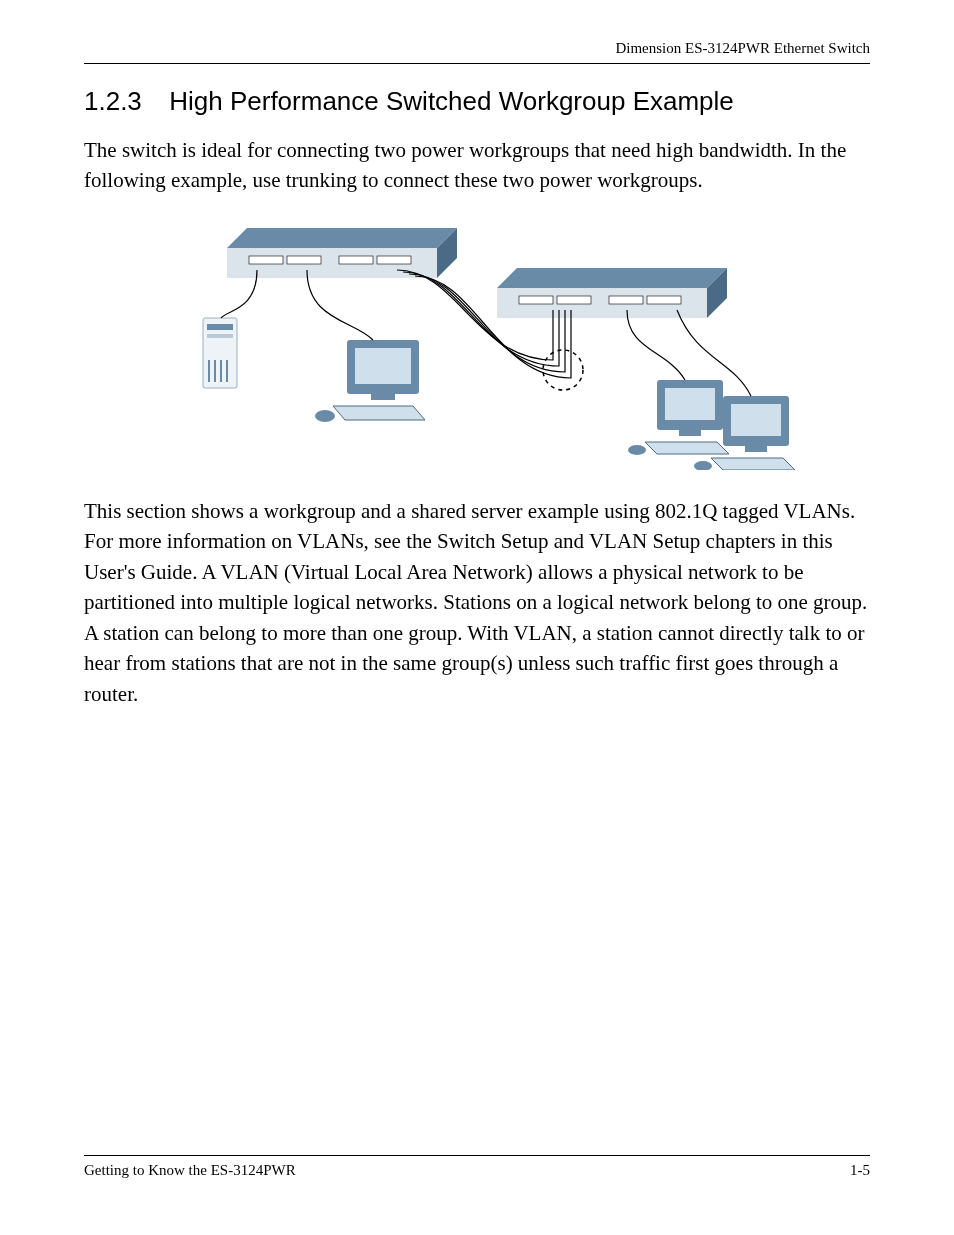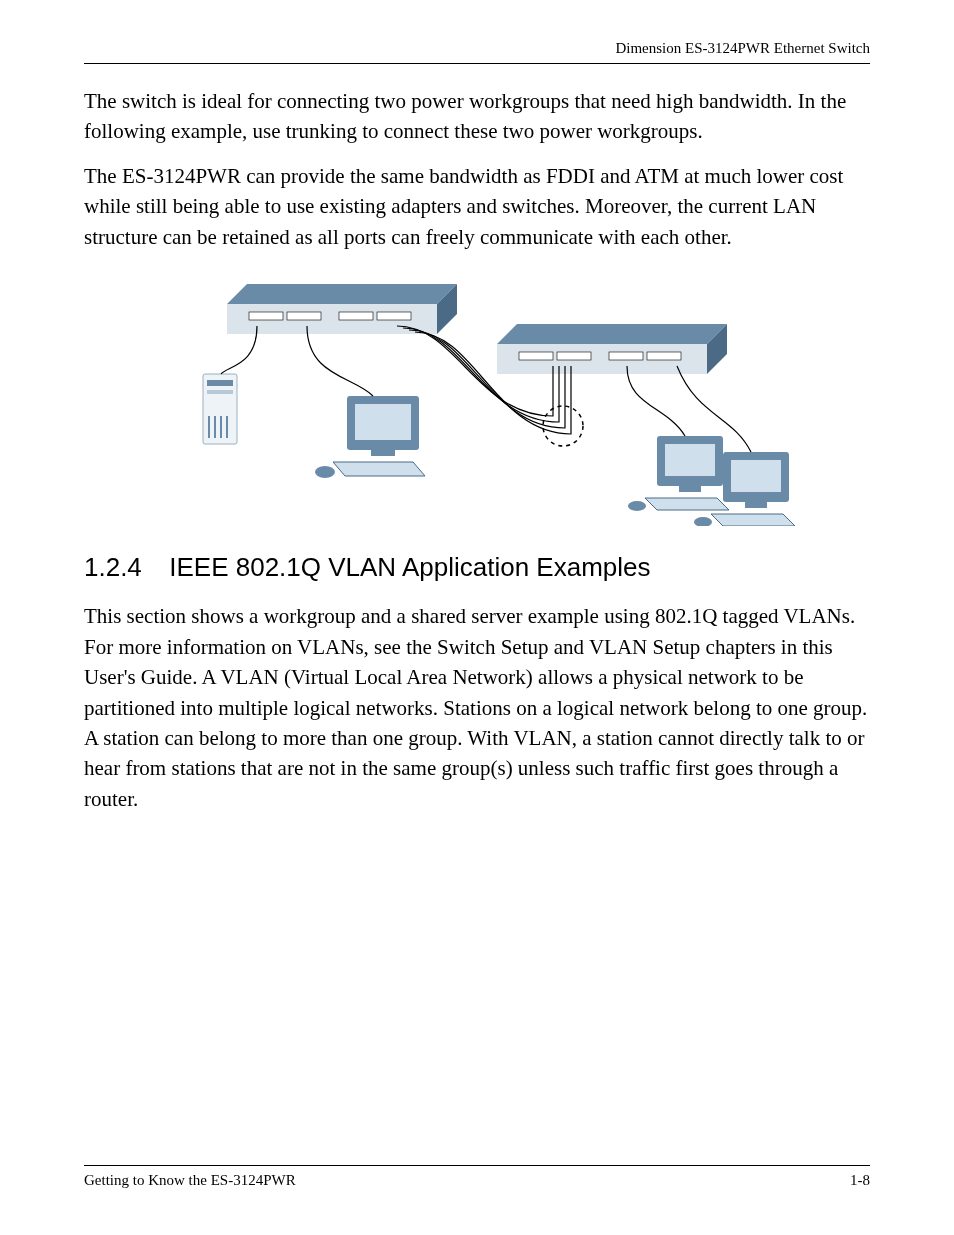--- a/index.html
+++ b/index.html
@@ -46,21 +46,21 @@
   h3.sub{
     font-family:Arial, Helvetica, sans-serif;
     font-style:italic;
     font-weight:700;
     font-size:20px;
     margin:30px 0 16px 0;
   }
   .italic{}
   .footer{
     position:absolute;
-    left:84px;right:84px;bottom:46px;
+    left:84px;right:84px;bottom:56px;
     border-top:1.5px solid #000;
     padding-top:6px;
     font-size:15px;
     display:flex;justify-content:space-between;
   }
   
   .sw-top{fill:#6a8ba8;}
   .sw-side{fill:#4a6a86;}
   .sw-front{fill:#dbe4eb;}
   .mon-frame{fill:#6a8ba8;}
@@ -73,23 +73,26 @@
   .port{fill:#fff;stroke:#000;stroke-width:0.6;}
   .trunk-label{font-family:Arial, Helvetica, sans-serif;font-size:18px;fill:#555;}
 </style>
 </head>
 <body>
 
 <div class="page">
 
   <div class="running-header">Dimension ES-3124PWR Ethernet Switch</div>
 
+  <h2 class="section">
+    <span class="num">1.2.3</span>
+    <span>High Performance Switched Workgroup Example</span>
+  </h2>
 
   <p class="body">The switch is ideal for connecting two power workgroups that need high bandwidth. In the following example, use trunking to connect these two power workgroups.</p>
-  <p class="body">The ES-3124PWR can provide the same bandwidth as FDDI and ATM at much lower cost while still being able to use existing adapters and switches. Moreover, the current LAN structure can be retained as all ports can freely communicate with each other.</p>
 
   <div class="figure-wrap">
     <svg viewBox="0 0 640 260" width="640" height="260">
 
       <g>
         <polygon class="sw-top" points="90,18 300,18 280,38 70,38"></polygon>
         <polygon class="sw-side" points="300,18 300,48 280,68 280,38"></polygon>
         <polygon class="sw-front" points="70,38 280,38 280,68 70,68"></polygon>
 
         <g class="port">
@@ -157,34 +160,30 @@
         <rect class="mon-base" x="588" y="236" width="22" height="6"></rect>
         <polygon class="kb" points="554,248 626,248 638,260 566,260"></polygon>
         <ellipse cx="546" cy="256" rx="9" ry="5" fill="#6a8ba8"></ellipse>
       </g>
       <path class="wire" d="M520,100 C540,150 576,150 594,186"></path>
     </svg>
   </div>
 
   <div class="figure-caption"></div>
 
-  <h2 class="section">
-    <span class="num">1.2.4</span>
-    <span>IEEE 802.1Q VLAN Application Examples</span>
-  </h2>
 
   <p class="body">
     <span>This section shows a workgroup and a shared server example using 802.1Q tagged VLANs. For more information on VLANs, see the </span>
     <span class="italic">Switch Setup</span>
     <span> and </span>
     <span class="italic">VLAN Setup</span>
     <span> chapters in this User's Guide. A VLAN (Virtual Local Area Network) allows a physical network to be partitioned into multiple logical networks. Stations on a logical network belong to one group. A station can belong to more than one group. With VLAN, a station cannot directly talk to or hear from stations that are not in the same group(s) unless such traffic first goes through a router.</span>
   </p>
 
   <h3 class="sub"></h3>
 
   <p class="body"></p>
 
   <div class="footer">
     <span>Getting to Know the ES-3124PWR</span>
-    <span>1-8</span>
+    <span>1-5</span>
   </div>
 </div>
 
 </body></html>

